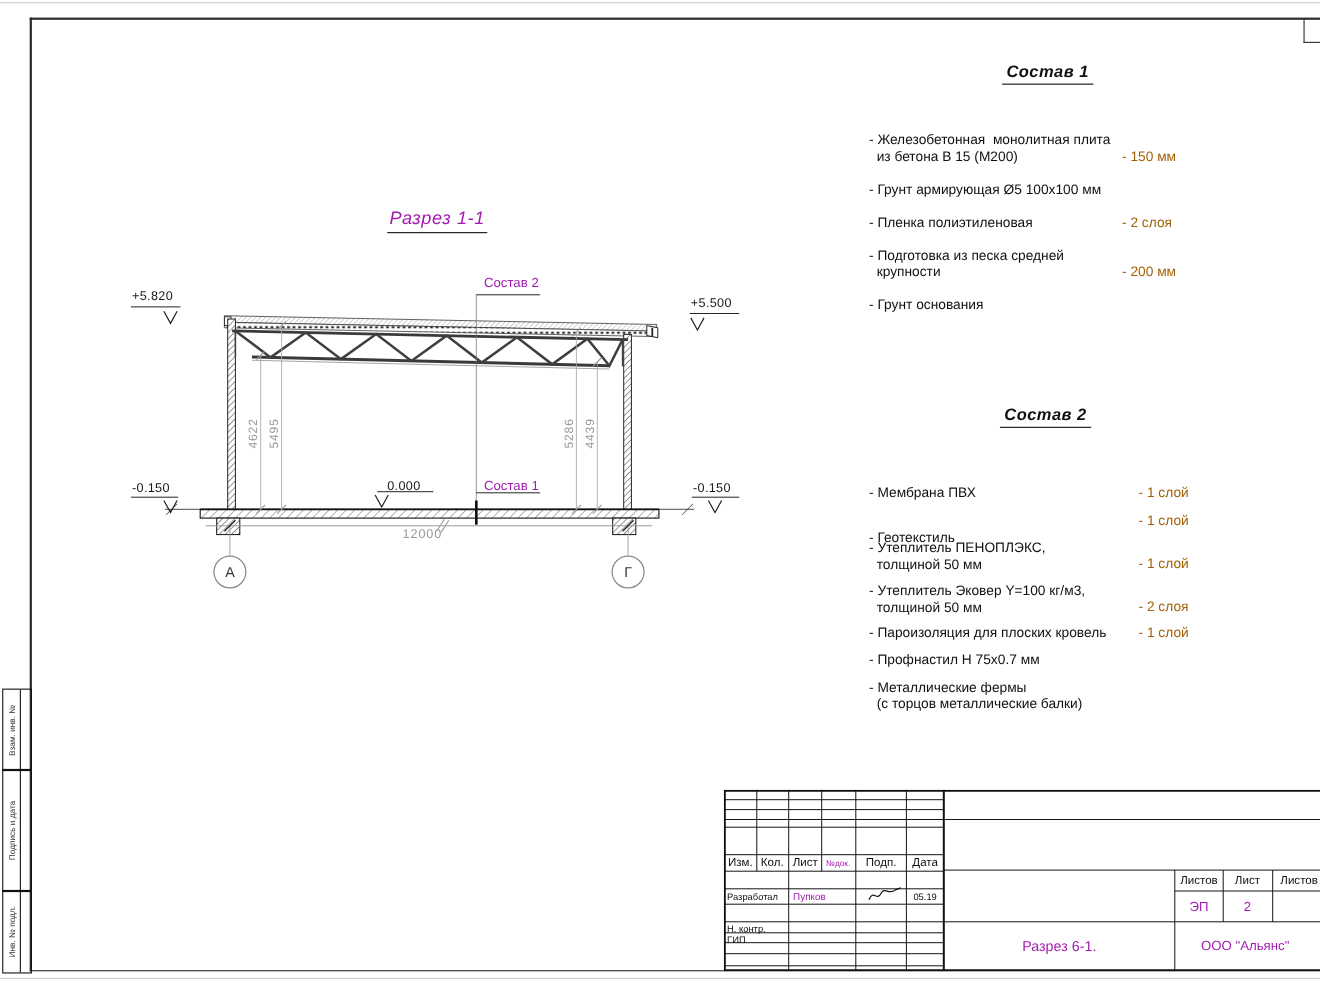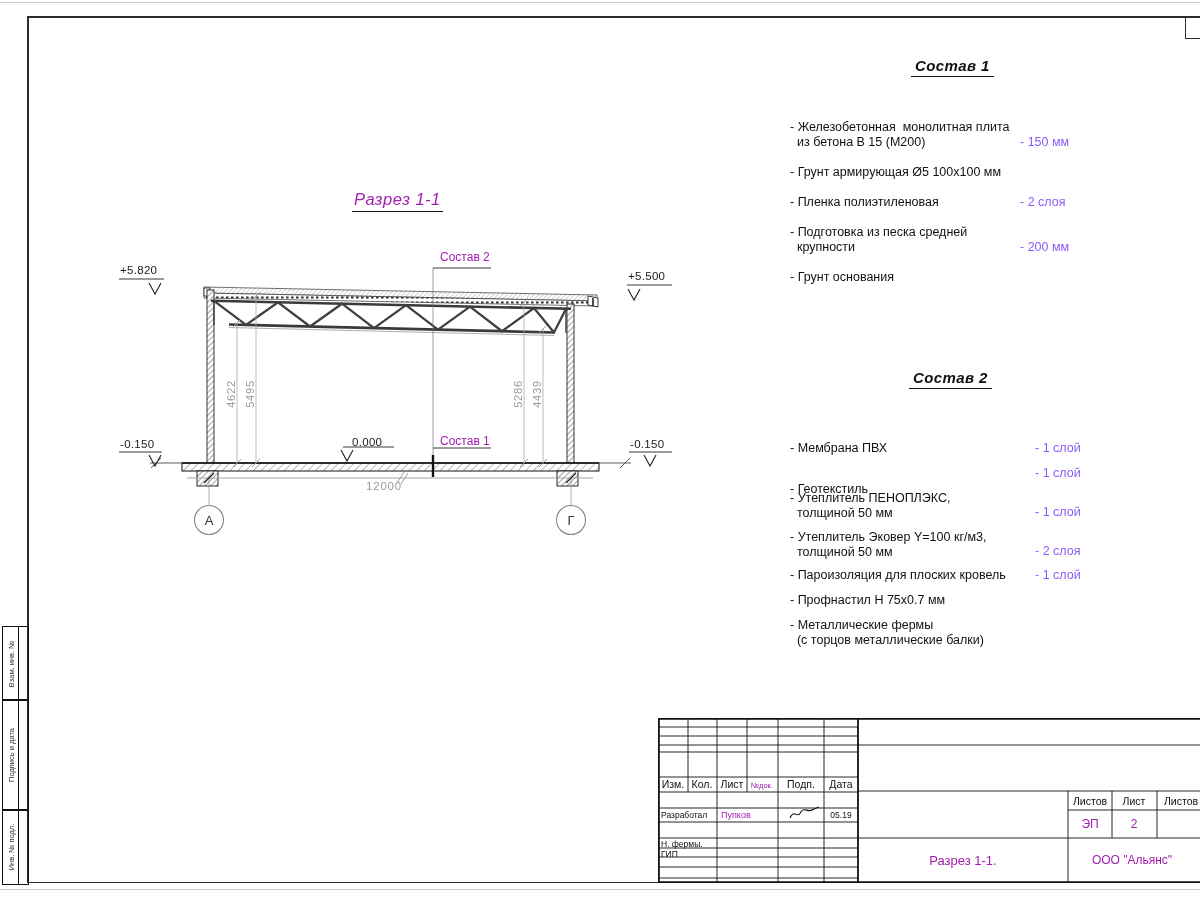--- a/index.html
+++ b/index.html
@@ -6,21 +6,21 @@
   body{position:relative;width:1200px;height:900px;overflow:hidden;
        font-family:"Liberation Sans",sans-serif;color:#111;}
   .abs{position:absolute;}
   .t{position:absolute;white-space:pre-wrap;color:#a21caf;}
   .dt{font-size:11.5px;color:#1a1a1a;letter-spacing:.3px;}
   .dim{font-size:11px;color:#9a9a9a;letter-spacing:.8px;white-space:nowrap;}
   .vdim{transform:translate(-50%,-50%) rotate(-90deg);transform-origin:center;}
   .ctr{transform:translate(-50%,-50%);white-space:nowrap;}
   .list-item span{position:absolute;}
   .nm{font-size:12.5px;line-height:15px;white-space:pre-wrap;color:#111;}
-  .val{font-size:12.5px;line-height:15px;white-space:nowrap;color:#8b5cf6;}
+  .val{font-size:12.5px;line-height:15px;white-space:nowrap;color:#a16207;}
   .comp-head{font-size:15px;font-style:italic;font-weight:bold;color:#111;
              border-bottom:1.2px solid #111;padding:0 4px 2px 4px;letter-spacing:.4px;}
   .tb{font-size:10.5px;color:#111;white-space:nowrap;}
   .tbs{font-size:8.5px;color:#111;white-space:nowrap;}
   .mlabel{font-size:7.5px;color:#333;white-space:nowrap;
           transform:translate(-50%,-50%) rotate(-90deg);}
   .line{position:absolute;background:#2a2a2a;}
 </style>
 </head>
 <body>
@@ -266,21 +266,21 @@
 
 <span class="t tb ctr" style="left:673px;top:784px;">Изм.</span>
 <span class="t tb ctr" style="left:702px;top:784px;">Кол.</span>
 <span class="t tb ctr" style="left:732px;top:784px;">Лист</span>
 <span class="t ctr" style="left:762px;top:785px;font-size:7.5px;">№док.</span>
 <span class="t tb ctr" style="left:801px;top:784px;">Подп.</span>
 <span class="t tb ctr" style="left:841px;top:784px;">Дата</span>
 <span class="t tbs" style="left:661px;top:810px;">Разработал</span>
 <span class="t" style="left:721px;top:810px;font-size:9px;">Пупков</span>
 <span class="t tbs ctr" style="left:841px;top:815px;">05.19</span>
-<span class="t tbs" style="left:661px;top:839px;">Н. фермы.</span>
+<span class="t tbs" style="left:661px;top:839px;">Н. контр.</span>
 <span class="t tbs" style="left:661px;top:848.5px;">ГИП</span>
 <span class="t tb ctr" style="left:1090px;top:801px;">Листов</span>
 <span class="t tb ctr" style="left:1134px;top:801px;">Лист</span>
 <span class="t tb ctr" style="left:1181px;top:801px;">Листов</span>
 <span class="t ctr" style="left:1090px;top:824px;font-size:12px;">ЭП</span>
 <span class="t ctr" style="left:1134px;top:824px;font-size:12px;">2</span>
-<span class="t ctr" style="left:963px;top:860px;font-size:13px;">Разрез 1-1.</span>
+<span class="t ctr" style="left:963px;top:860px;font-size:13px;">Разрез 6-1.</span>
 <span class="t ctr" style="left:1132px;top:860px;font-size:12px;">ООО "Альянс"</span>
 
 </body></html>

